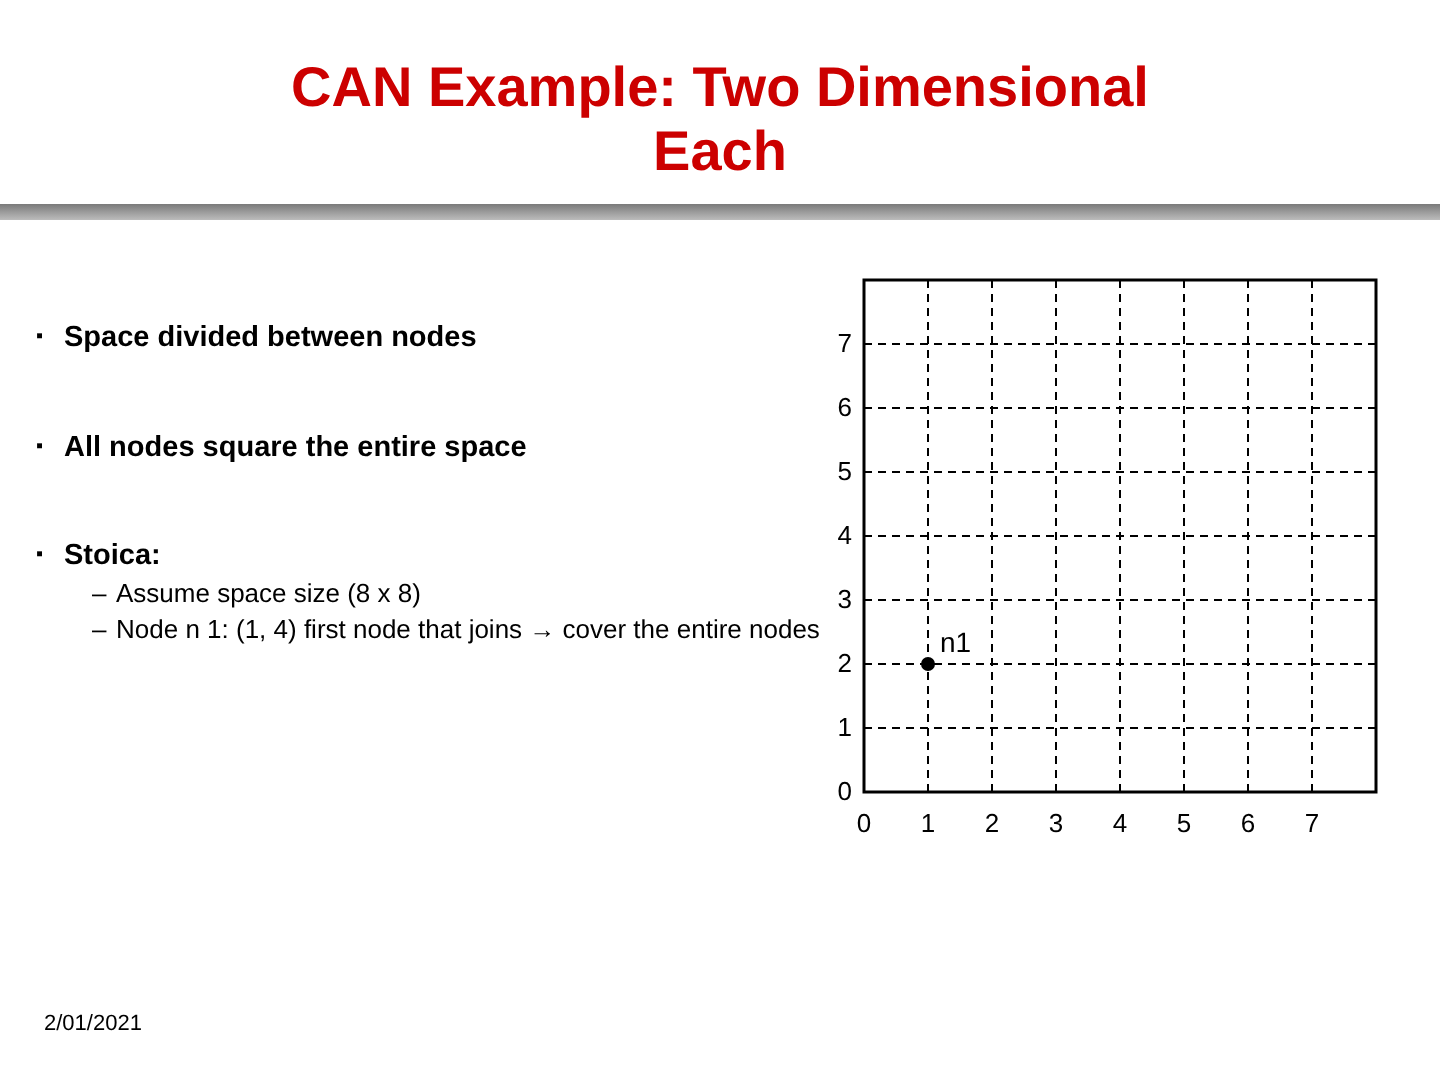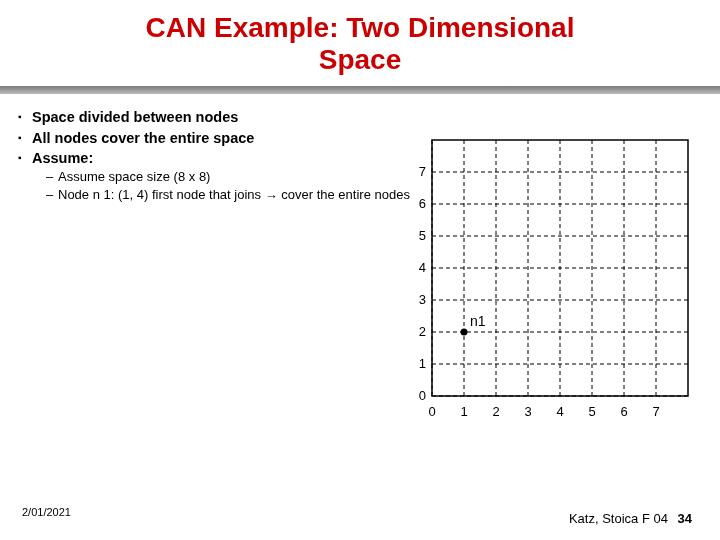--- a/index.html
+++ b/index.html
@@ -1,50 +1,50 @@
 <!DOCTYPE html>
 <html><head>
 <meta charset="utf-8">
 <style>
   * { margin: 0; padding: 0; box-sizing: border-box; }
   html, body { width: 720px; height: 540px; font-family: Arial, Helvetica, sans-serif; background: #fff; color: #000; }
   .slide { position: relative; width: 720px; height: 540px; }
-  .title { text-align: center; font-size: 28px; font-weight: bold; color: #cc0000; padding-top: 12px; line-height: 1.15; }
+  .title { text-align: center; font-size: 28px; font-weight: bold; color: #cc0000; padding-top: 28px; line-height: 1.15; }
   .titlebar { width: 100%; height: 8px; margin-top: 10px; background: linear-gradient(to bottom, #7a7a7a 0%, #bcbcbc 100%); }
   .body { display: flex; padding: 14px 12px 0 18px; }
   .left { flex: 1; padding-right: 6px; }
   ul.main { list-style: none; }
-  ul.main > li { position: relative; padding-left: 14px; font-size: 14.5px; font-weight: bold; line-height: 1.25; margin-bottom: 2px; }
+  ul.main > li { position: relative; padding-left: 14px; font-size: 14.5px; font-weight: bold; line-height: 1.25; margin-bottom: 2px; margin-top: 36px; }
   ul.main > li::before { content: "▪"; position: absolute; left: 0; top: 0; font-size: 10px; line-height: 18px; }
   ul.sub { list-style: none; margin-top: 2px; }
   ul.sub > li { position: relative; padding-left: 26px; font-size: 13px; font-weight: normal; line-height: 1.25; margin-bottom: 2px; }
   ul.sub > li::before { content: "–"; position: absolute; left: 14px; top: 0; }
   .arrow { font-family: Arial; }
   .chartwrap { position: absolute; right: 18px; top: 134px; width: 300px; height: 300px; }
   .chart { position: absolute; inset: 0; }
   .footer-date { position: absolute; left: 22px; bottom: 22px; font-size: 11px; }
   .footer-cred { position: absolute; right: 28px; bottom: 14px; font-size: 13px; }
   .footer-cred .pg { font-weight: bold; margin-left: 6px; }
 </style>
 </head>
 <body>
 
 <div class="slide">
   <div class="title">
     <span>CAN Example: Two Dimensional</span><br>
-    <span>Space</span>
+    <span>Each</span>
   </div>
   <div class="titlebar"></div>
 
   <div class="body">
     <div class="left">
       <ul class="main">
         <li><span>Space divided between nodes</span></li>
-        <li><span>All nodes cover the entire space</span></li>
-        <li><span>Assume:</span>
+        <li><span>All nodes square the entire space</span></li>
+        <li><span>Stoica:</span>
           <ul class="sub">
             <li><span>Assume space size (8 x 8)</span></li>
             <li>
               <span>Node n 1: (1, 4) first node that joins </span><span class="arrow">→</span><span> cover the entire nodes</span>
             </li>
           </ul>
         </li>
       </ul>
     </div>
   </div>
@@ -96,17 +96,13 @@
         <text x="126" y="282">3</text>
         <text x="158" y="282">4</text>
         <text x="190" y="282">5</text>
         <text x="222" y="282">6</text>
         <text x="254" y="282">7</text>
       </g>
     </svg>
   </div>
 
   <div class="footer-date">2/01/2021</div>
-  <div class="footer-cred">
-    <span>Katz, Stoica F 04</span>
-    <span class="pg">34</span>
-  </div>
 </div>
 
 </body></html>

